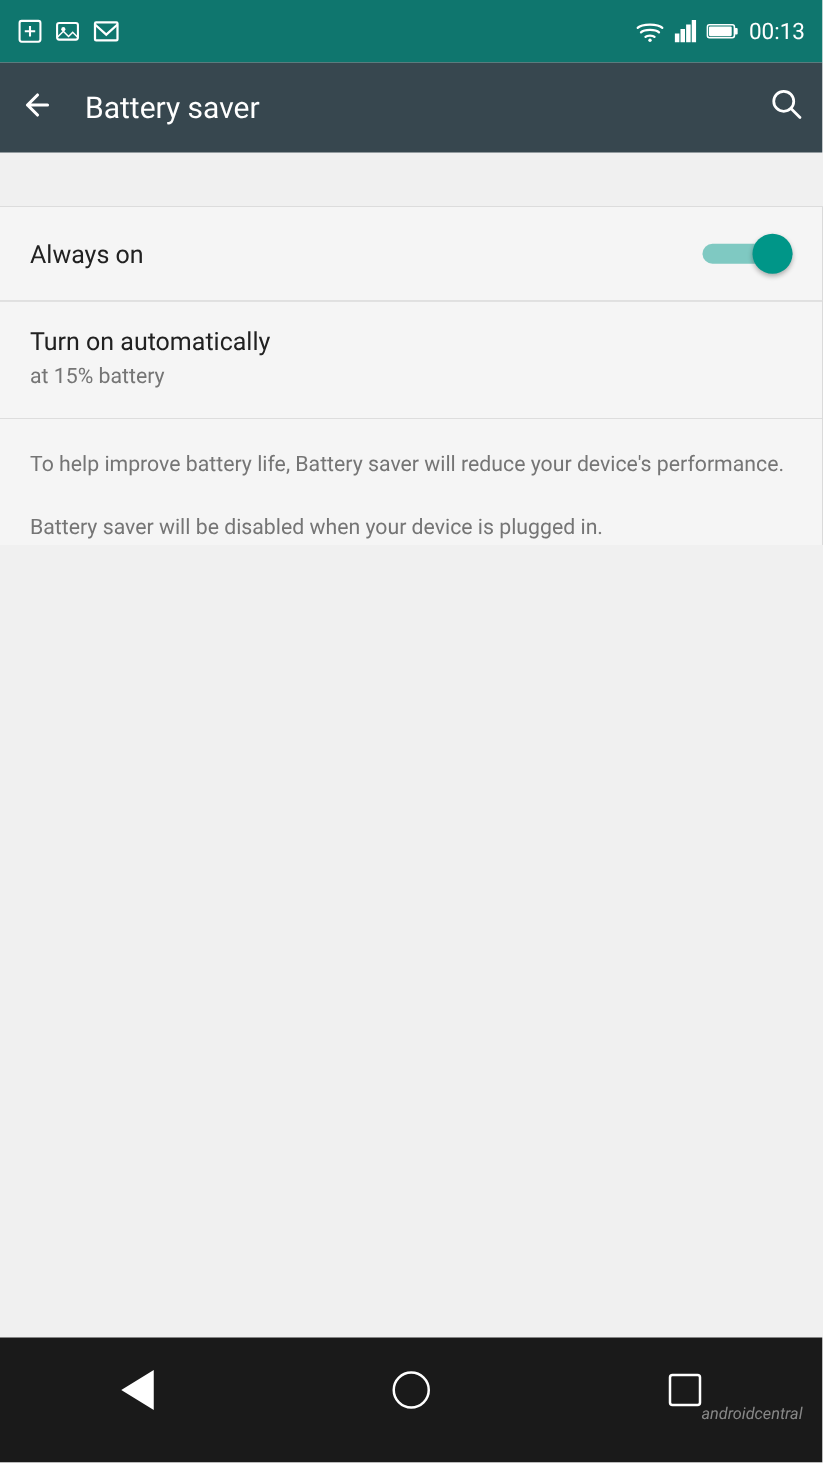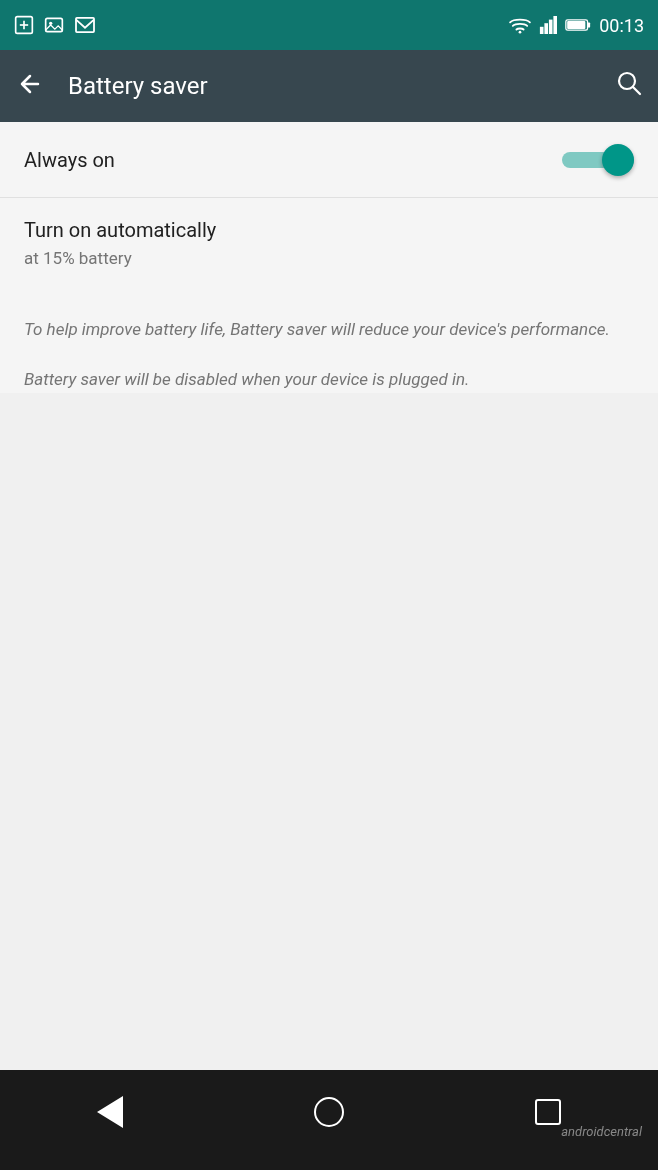--- a/index.html
+++ b/index.html
@@ -70,20 +70,21 @@
     .toolbar-search {
       color: white;
       font-size: 24px;
       cursor: pointer;
     }
 
     
     .content {
       background: #737373;
       flex: 1;
+      margin-top: 43px;
     }
 
     
     .always-on-row {
       background: #f5f5f5;
       padding: 0 24px;
       height: 76px;
       display: flex;
       align-items: center;
       justify-content: space-between;
@@ -142,21 +143,20 @@
 
     .auto-subtitle {
       font-size: 17px;
       color: #757575;
     }
 
     
     .info-section {
       background: #f5f5f5;
       padding: 24px 24px 0;
-      font-style: italic;
     }
 
     .info-text {
       font-size: 17px;
       color: #757575;
       line-height: 1.55;
       margin-bottom: 24px;
     }
 
     

